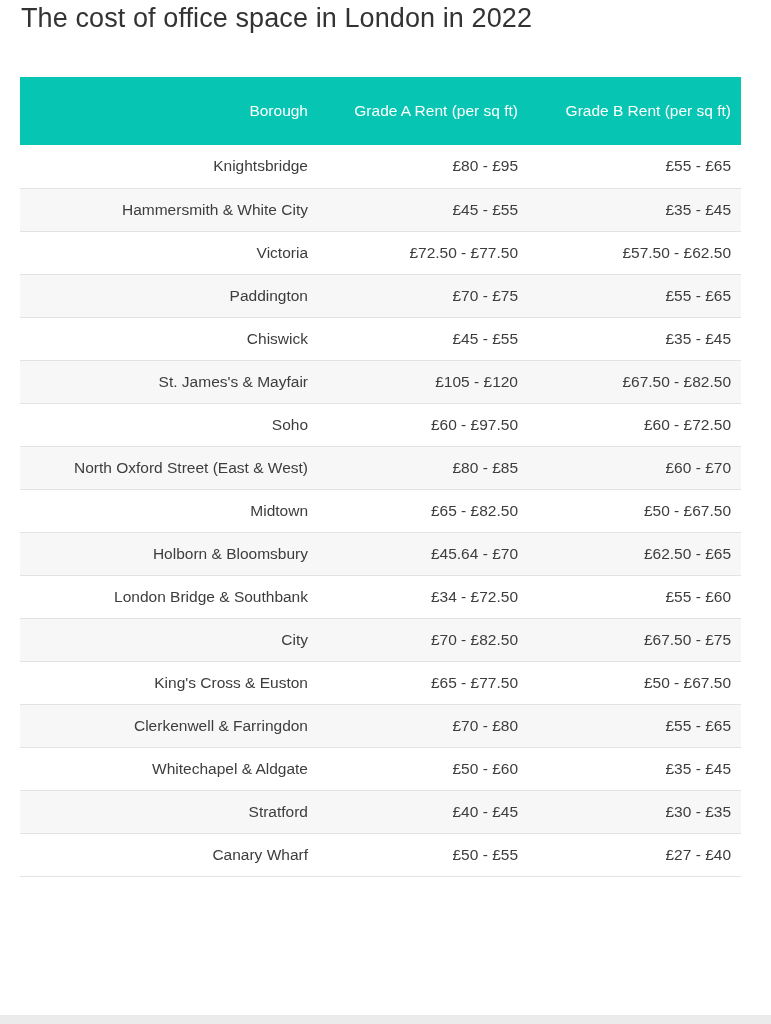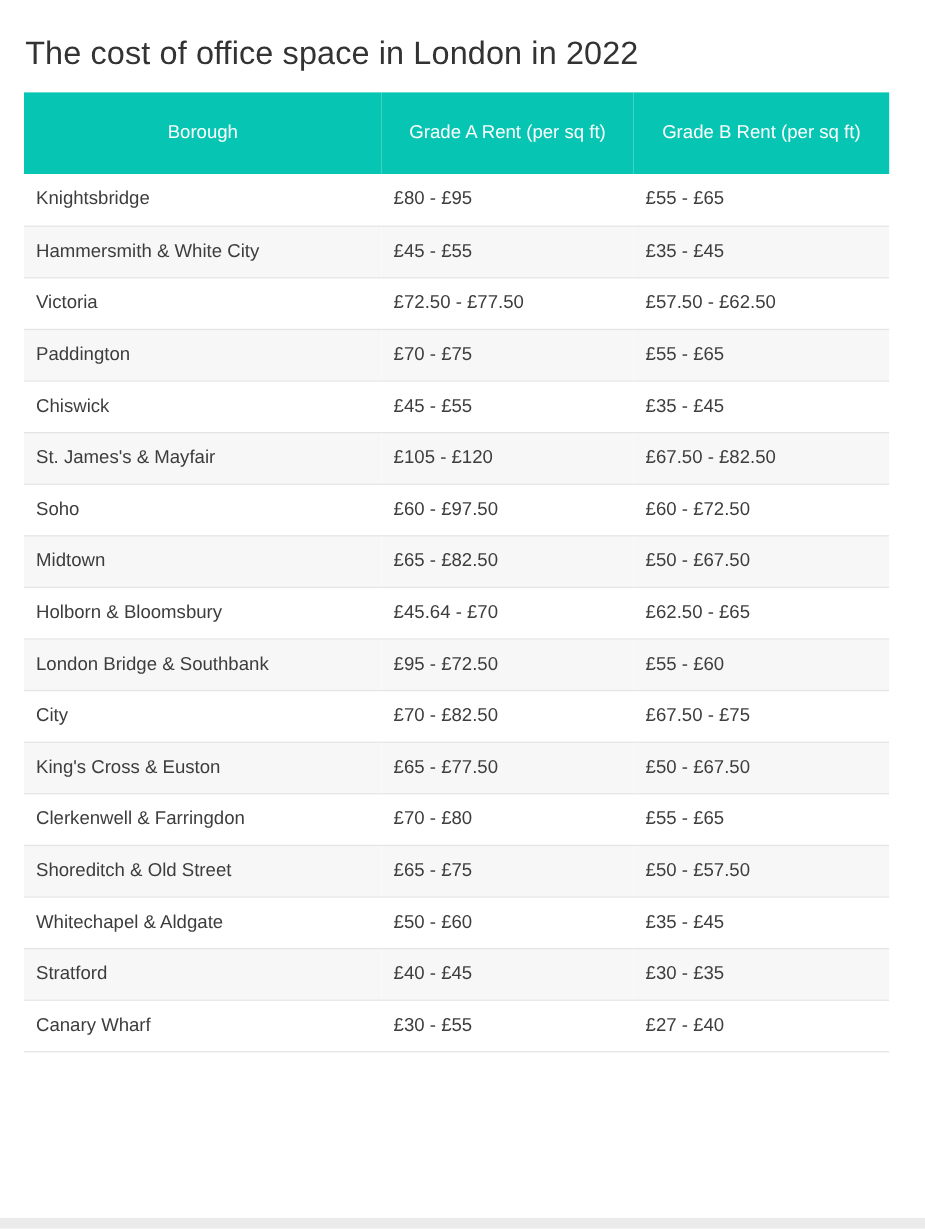--- a/index.html
+++ b/index.html
@@ -13,21 +13,21 @@
       color: #3a3a3a;
     }
     .page {
       position: relative;
       width: 771px;
       height: 1024px;
     }
     .title {
       position: absolute;
       left: 21px;
-      top: 26px;
+      top: 0;
       margin: 0;
       font-size: 27px;
       font-weight: normal;
       color: #333333;
       letter-spacing: 0.1px;
       line-height: 36px;
     }
     table.rent-table {
       position: absolute;
       left: 20px;
@@ -40,29 +40,30 @@
     .rent-table col.c1 { width: 298px; }
     .rent-table col.c2 { width: 210px; }
     .rent-table col.c3 { width: 213px; }
     .rent-table thead tr {
       background: #06c6b3;
       height: 68px;
     }
     .rent-table th {
       color: #ffffff;
       font-weight: normal;
-      text-align: center;
+      text-align: right;
       vertical-align: middle;
       padding: 0 10px;
       line-height: 26px;
       font-size: 15.5px;
     }
     .rent-table tbody tr {
       height: 43px;
       border-bottom: 1px solid #e3e3e3;
+      text-align: right;
     }
     .rent-table tbody tr:nth-child(odd) { background: #ffffff; }
     .rent-table tbody tr:nth-child(even) { background: #f7f7f7; }
     .rent-table td {
       padding: 0 10px;
       vertical-align: middle;
       color: #3d3d3d;
       white-space: nowrap;
       overflow: hidden;
     }
@@ -124,66 +125,66 @@
           <td>St. James's &amp; Mayfair</td>
           <td>£105 - £120</td>
           <td>£67.50 - £82.50</td>
         </tr>
         <tr>
           <td>Soho</td>
           <td>£60 - £97.50</td>
           <td>£60 - £72.50</td>
         </tr>
         <tr>
+          <td>North Oxford Street (East &amp; West)</td>
+          <td>£80 - £85</td>
+          <td>£60 - £70</td>
+        </tr>
+        <tr>
           <td>Midtown</td>
           <td>£65 - £82.50</td>
           <td>£50 - £67.50</td>
         </tr>
         <tr>
           <td>Holborn &amp; Bloomsbury</td>
           <td>£45.64 - £70</td>
           <td>£62.50 - £65</td>
         </tr>
         <tr>
           <td>London Bridge &amp; Southbank</td>
-          <td>£95 - £72.50</td>
+          <td>£34 - £72.50</td>
           <td>£55 - £60</td>
         </tr>
         <tr>
           <td>City</td>
           <td>£70 - £82.50</td>
           <td>£67.50 - £75</td>
         </tr>
         <tr>
           <td>King's Cross &amp; Euston</td>
           <td>£65 - £77.50</td>
           <td>£50 - £67.50</td>
         </tr>
         <tr>
           <td>Clerkenwell &amp; Farringdon</td>
           <td>£70 - £80</td>
           <td>£55 - £65</td>
         </tr>
         <tr>
-          <td>Shoreditch &amp; Old Street</td>
-          <td>£65 - £75</td>
-          <td>£50 - £57.50</td>
-        </tr>
-        <tr>
           <td>Whitechapel &amp; Aldgate</td>
           <td>£50 - £60</td>
           <td>£35 - £45</td>
         </tr>
         <tr>
           <td>Stratford</td>
           <td>£40 - £45</td>
           <td>£30 - £35</td>
         </tr>
         <tr>
           <td>Canary Wharf</td>
-          <td>£30 - £55</td>
+          <td>£50 - £55</td>
           <td>£27 - £40</td>
         </tr>
       </tbody>
   </table>
 
   <div class="bottom-strip"></div>
 </div>
 
 </body></html>

